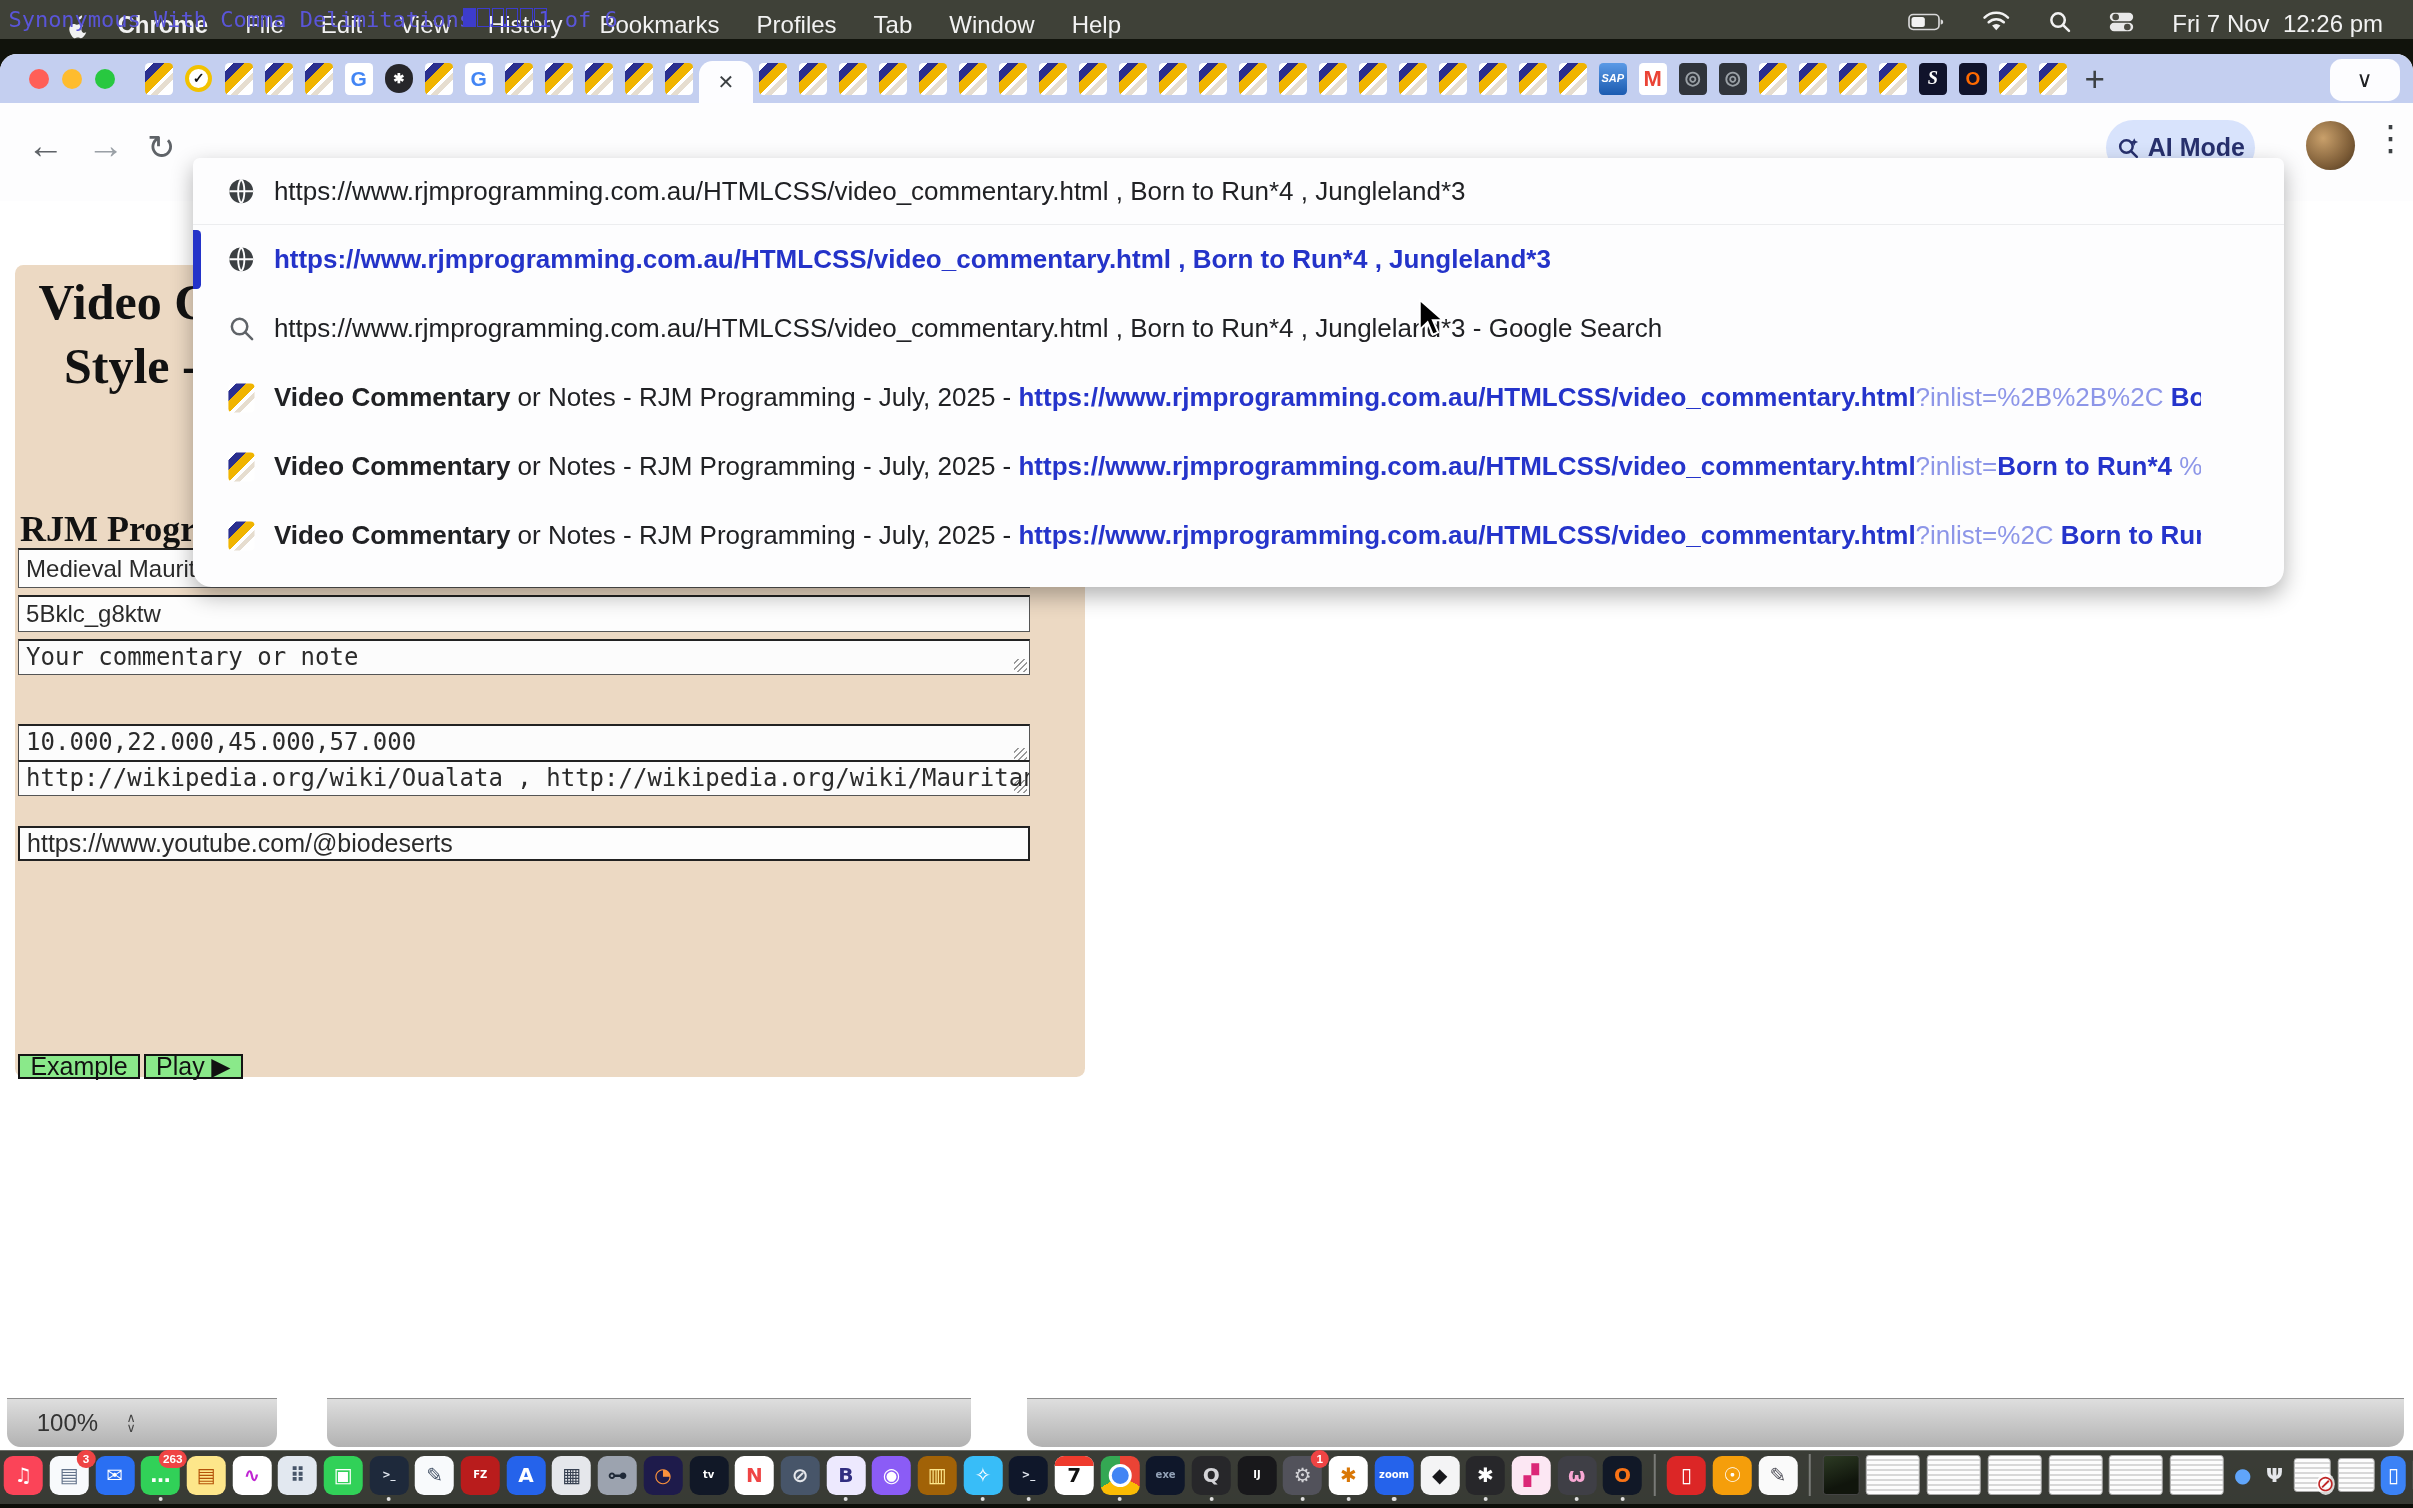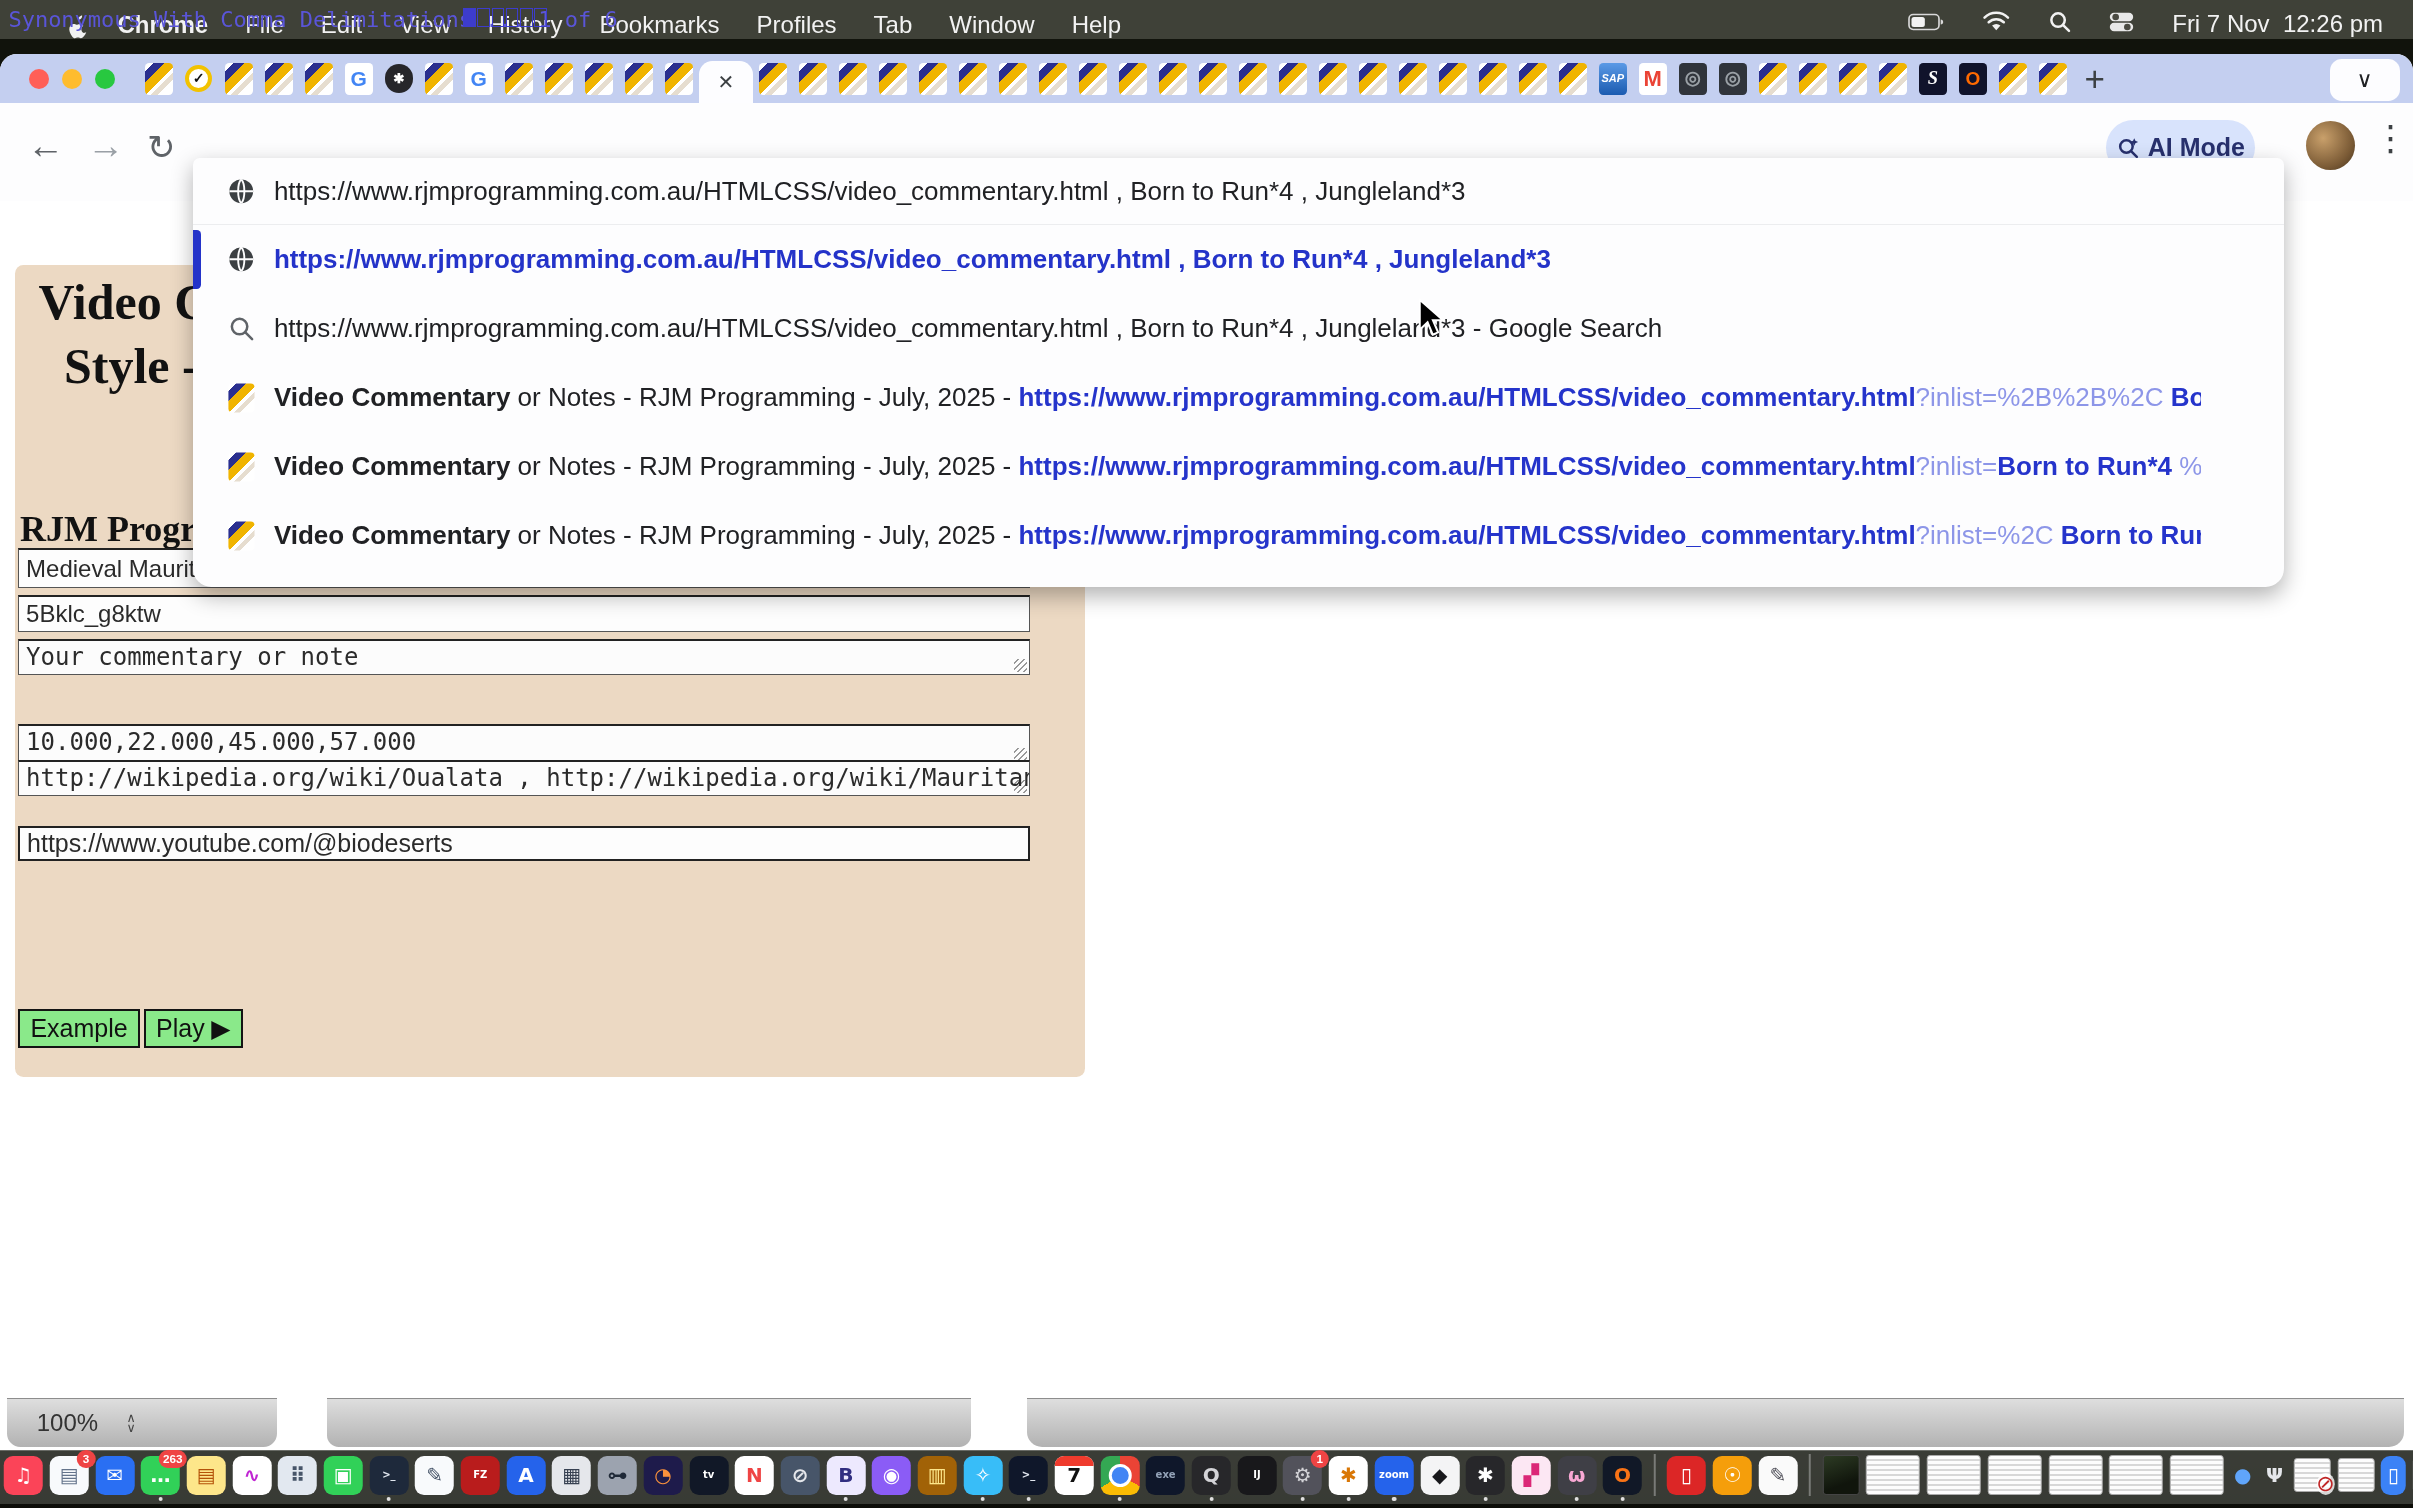--- a/index.html
+++ b/index.html
@@ -94,21 +94,21 @@
     background-color:#fcfcfc;
     background-image:repeating-linear-gradient(135deg, transparent 0 2.5px, #999 2.5px 4.2px);
     background-size:13.4px 13.4px; background-position:right 1.7px bottom 1.7px; background-repeat:no-repeat; }
   #video-name-input { top:283px; height:40px; }
   #video-code-input { top:330px; height:37px; }
   #commentary-ta { top:374px; height:36px; }
   #starts-ta { top:423px; height:36px; }
   #ends-ta { top:459px; height:40px; }
   #links-ta { top:495px; height:36px; }
   #channel-input { top:561px; height:35px; border:2.5px solid #222; font-size:25px; }
-  .green-btn { position:absolute; top:744px; height:39px; background:#8ae98a; border:2.5px solid #141414;
+  .green-btn { position:absolute; top:789px; height:25px; background:#8ae98a; border:2.5px solid #141414;
     font:25px "Liberation Sans",sans-serif; color:#111; padding:0 10px; display:flex; align-items:center; gap:6.7px; }
   #example-btn { left:3.4px; }
   #play-btn { left:129px; }
 
   
   .statusbar-seg { position:absolute; top:1398px; height:49px;
     background:linear-gradient(#dedede,#b2b2b2); border-top:1.7px solid #8d8d8d; z-index:15; }
   #sb-left { left:6.7px; width:270px; border-radius:0 0 13.4px 13.4px; display:flex; align-items:center; }
   #sb-mid { left:327px; width:644px; border-radius:0 0 11.7px 11.7px; }
   #sb-right { left:1027px; width:1377px; border-radius:0 0 15px 15px; }

